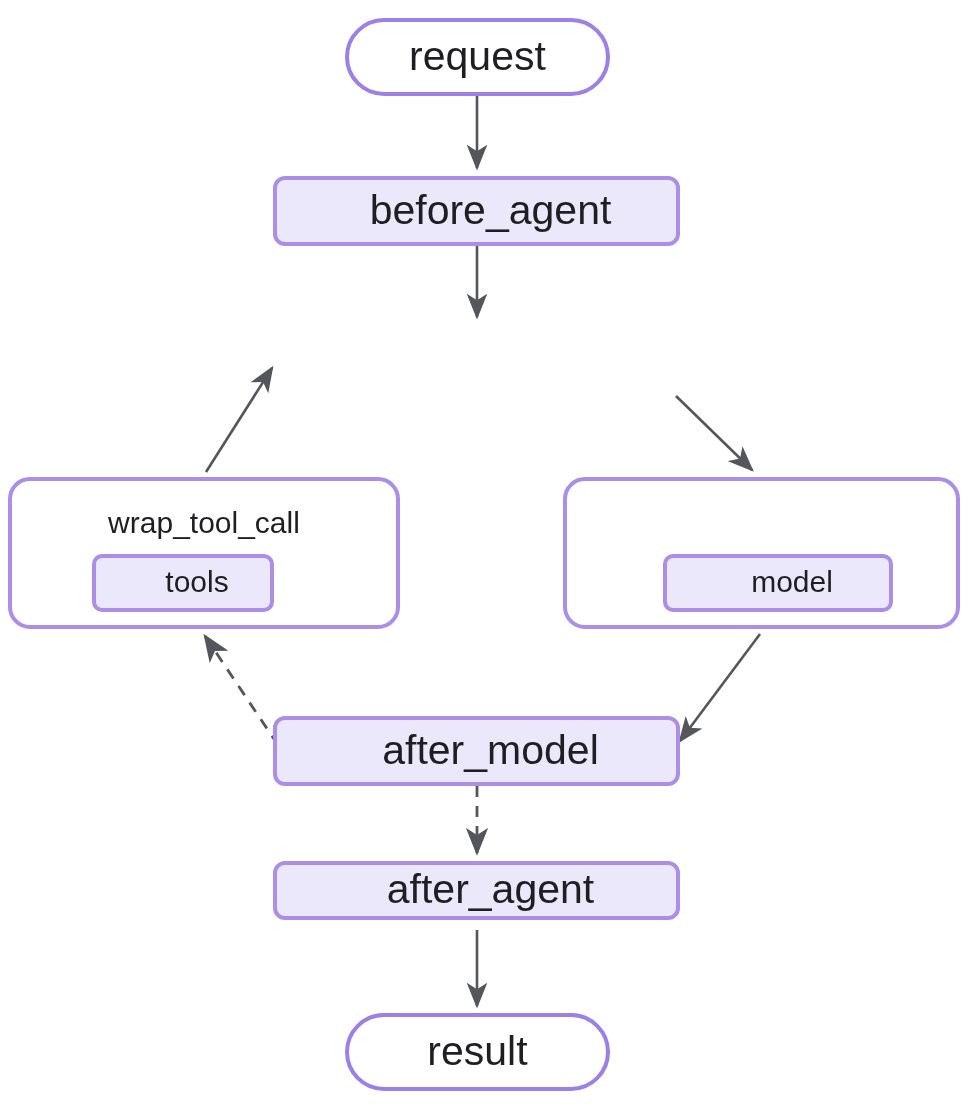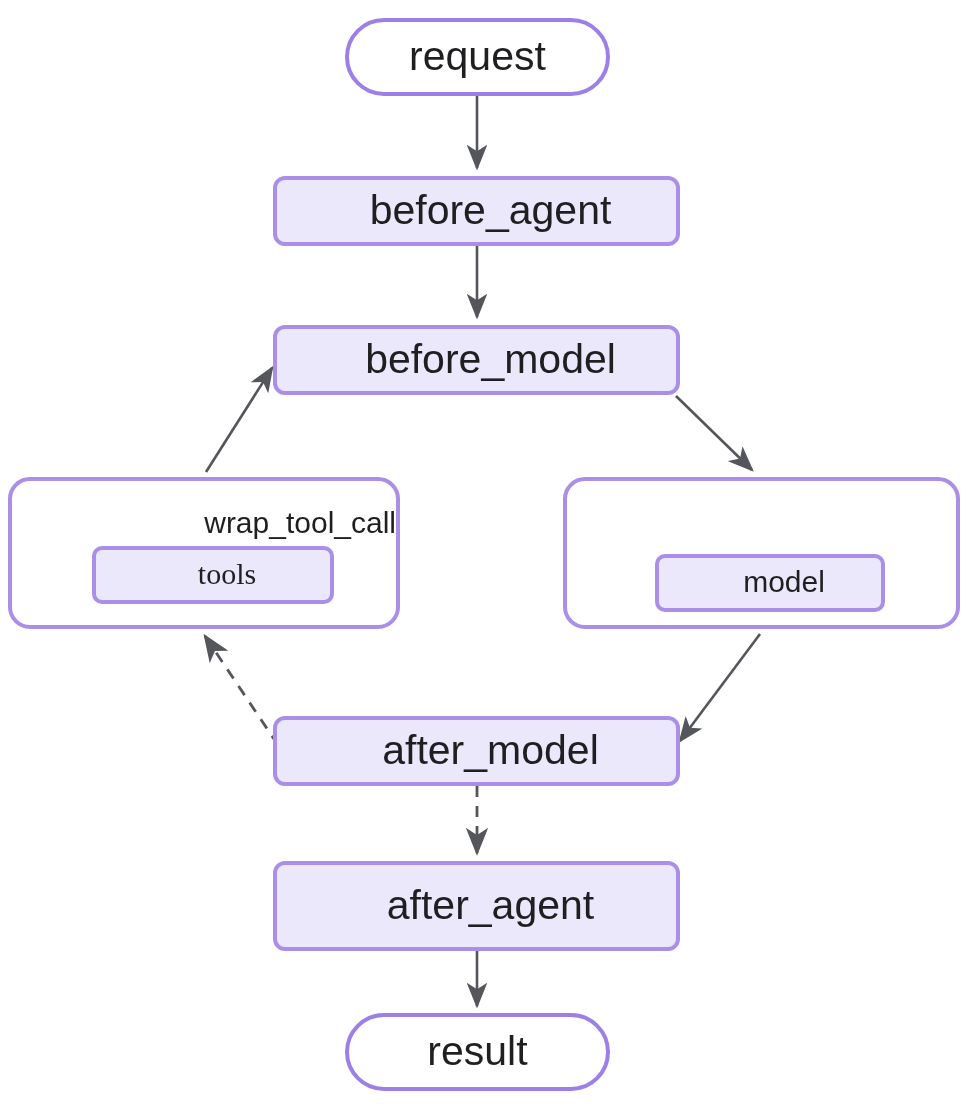--- a/index.html
+++ b/index.html
@@ -60,21 +60,21 @@
     position: absolute;
     box-sizing: border-box;
     background: #ffffff;
     border: 4px solid #ab8ee8;
     border-radius: 22px;
   }
   .subgraph-label {
     position: absolute;
     left: 0;
     right: 0;
-    text-align: right;
+    text-align: center;
     font-size: 30px;
     color: #1f1f22;
     white-space: nowrap;
   }
   .node-inner {
     background: #ece8fb;
     border-color: #ab8ee8;
     border-width: 4px;
     border-radius: 10px;
     font-size: 30px;
@@ -131,42 +131,39 @@
   </svg>
 
   <div class="node node-terminal" style="left:345px; top:18px; width:265px; height:78px;">
     <span class="node-label">request</span>
   </div>
 
   <div class="node node-process" style="left:273px; top:176px; width:407px; height:70px;">
     <span class="node-label">before_agent</span>
   </div>
 
-  <div class="node node-process" style="left:273px; top:325px; width:407px; height:70px;">
-    <span class="node-label">before_model</span>
-  </div>
 
   <div class="subgraph" style="left:8px; top:477px; width:392px; height:152px;">
     <div class="subgraph-label" style="top:25px;">wrap_tool_call</div>
-    <div class="node node-process node-inner" style="left:80px; top:65px; width:242px; height:58px;font-family:Liberation Serif, serif;">
+    <div class="node node-process node-inner" style="left:80px; top:73px; width:182px; height:58px;">
       <span class="node-label">tools</span>
     </div>
   </div>
 
   <div class="subgraph" style="left:563px; top:477px; width:397px; height:152px;">
-    <div class="node node-process node-inner" style="left:88px; top:73px; width:230px; height:58px;">
+    <div class="node node-process node-inner" style="left:96px; top:73px; width:230px; height:58px;">
       <span class="node-label">model</span>
     </div>
   </div>
 
   <div class="node node-process" style="left:273px; top:716px; width:407px; height:70px;align-items:center;">
     <span class="node-label">after_model</span>
   </div>
 
-  <div class="node node-process" style="left:273px; top:861px; width:407px; height:90px;">
+  <div class="node node-process" style="left:273px; top:861px; width:407px; height:59px;">
     <span class="node-label">after_agent</span>
   </div>
 
   <div class="node node-terminal" style="left:345px; top:1013px; width:265px; height:78px;">
     <span class="node-label">result</span>
   </div>
 
 </div>
 
 </body></html>

